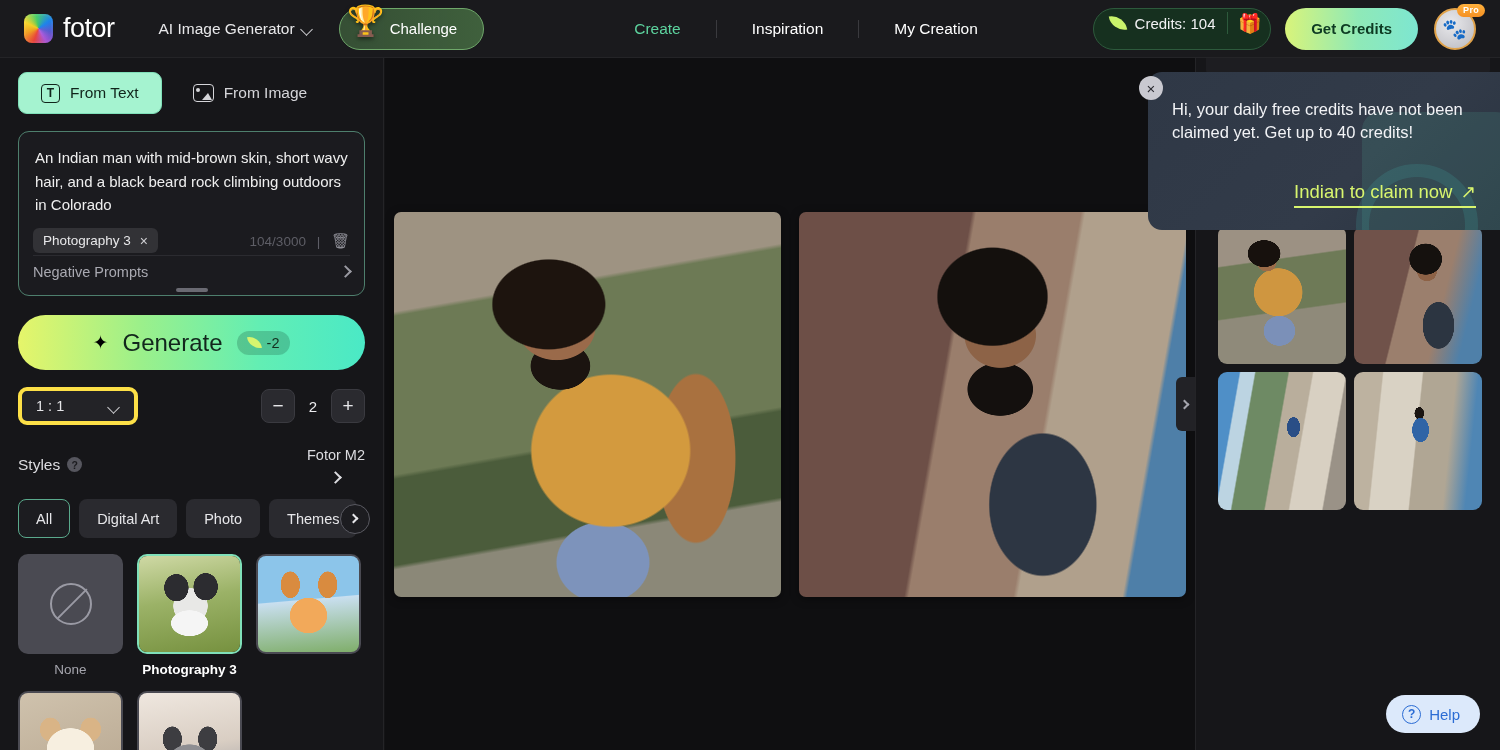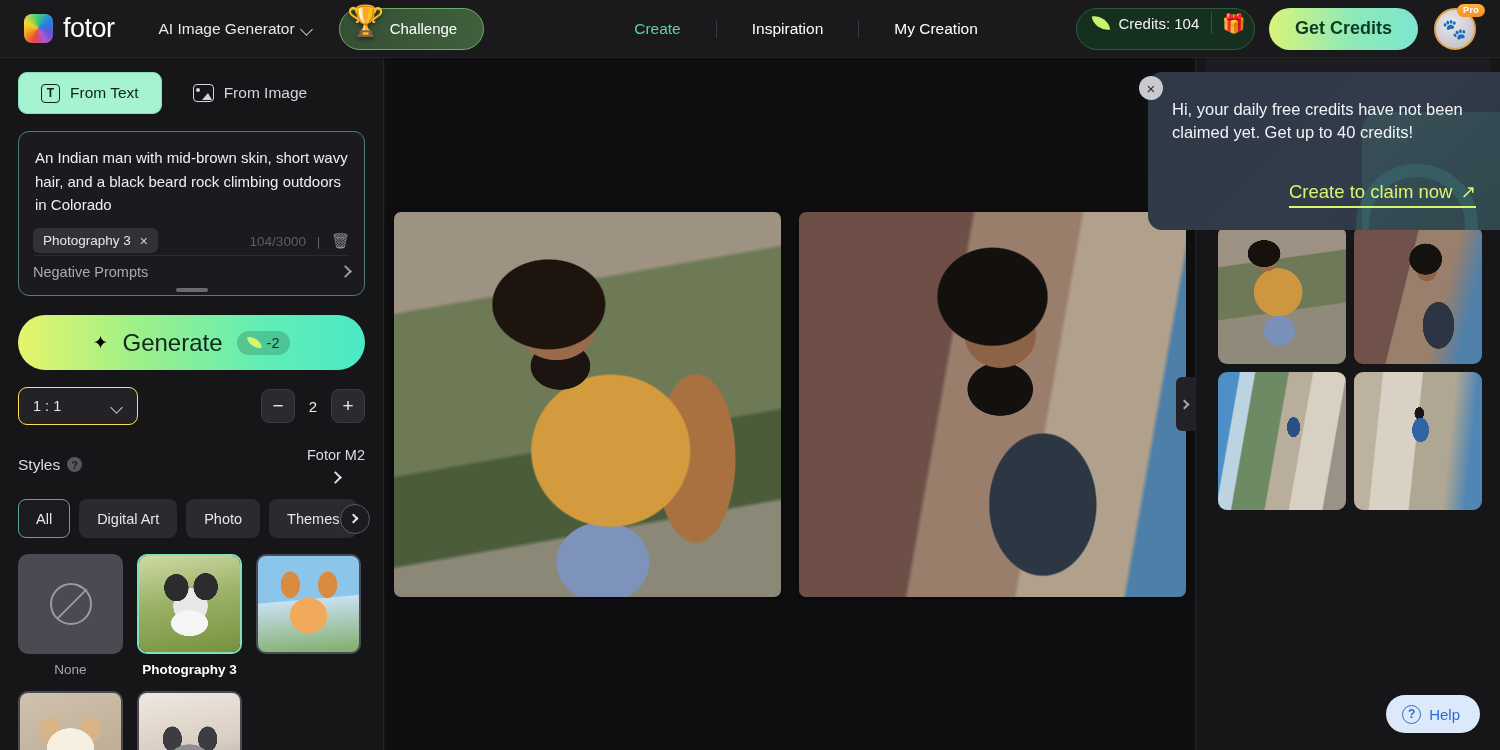--- a/index.html
+++ b/index.html
@@ -78,21 +78,21 @@
     width: 16px; height: 16px; margin-right: 9px;
     background: #c9f36b; border-radius: 0 100% 0 100%;
     transform: rotate(-10deg);
   }
   .credits-pill .ctext { color: #f1f1f3; font-size: 15px; }
   .cred-div { width: 1px; height: 22px; background: #2d5a3c; margin: 0 10px 0 12px; }
   .gift { font-size: 19px; line-height: 1; }
   .get-credits {
     height: 42px; padding: 0 26px; border-radius: 21px;
     background: linear-gradient(90deg, #d9f47a 0%, #8fe9b7 55%, #7de6d1 100%);
-    color: #0d3a22; font-size: 18px; font-weight: bold;
+    color: #0d3a22; font-size: 15px; font-weight: bold;
     display: flex; align-items: center; cursor: pointer; border: none;
     font-family: "Liberation Sans", sans-serif;
   }
   .avatar-wrap { position: relative; margin: 0 24px 0 16px; cursor: pointer; }
   .avatar {
     width: 42px; height: 42px; border-radius: 50%;
     background: radial-gradient(circle at 40% 35%, #e9e9ec, #b9b9bf);
     border: 2.5px solid #e0a24a;
     display: flex; align-items: center; justify-content: center;
     font-size: 20px; color: #fff;
@@ -186,21 +186,21 @@
     display: flex; align-items: center; gap: 6px;
     background: rgba(20,70,50,.24); border-radius: 12px; padding: 4px 11px;
     color: #14301f; font-size: 14.5px;
   }
   .cost-pill .leaf { width: 13px; height: 13px; margin: 0; background: #d6f56f; }
 
   .row2 {
     margin: 17px 18px 0 18px; display: flex; align-items: center;
   }
   .ratio-sel {
-    width: 120px; height: 38px; background: #232327; border: 1px solid #fde047;
+    width: 120px; height: 38px; background: #232327; border: 4px solid #fde047;
     border-radius: 9px; color: #e6e6e9; font-size: 14.5px;
     display: flex; align-items: center; padding: 0 14px; cursor: pointer;
   }
   .ratio-sel .chev-d { margin-left: auto; }
   .stepper { margin-left: auto; display: flex; align-items: center; gap: 4px; }
   .step-btn {
     width: 34px; height: 34px; border-radius: 8px; background: #2a2a2f;
     border: 1px solid #3a3a40; color: #e6e6e9; font-size: 19px;
     display: flex; align-items: center; justify-content: center; cursor: pointer;
   }
@@ -625,21 +625,21 @@
       </div>
       <div class="r-thumb">
         <div class="scene6"></div>
       </div>
     </div>
   </div>
 
   <div class="notif">
     <div class="notif-text">Hi, your daily free credits have not been claimed yet. Get up to 40 credits!</div>
     <div class="notif-cta">
-      <span>Create to claim now</span>
+      <span>Indian to claim now</span>
       <span>↗</span>
     </div>
   </div>
   <div class="notif-close">×</div>
 
   <div class="help-btn">
     <span class="help-ico">?</span>
     <span>Help</span>
   </div>
 

